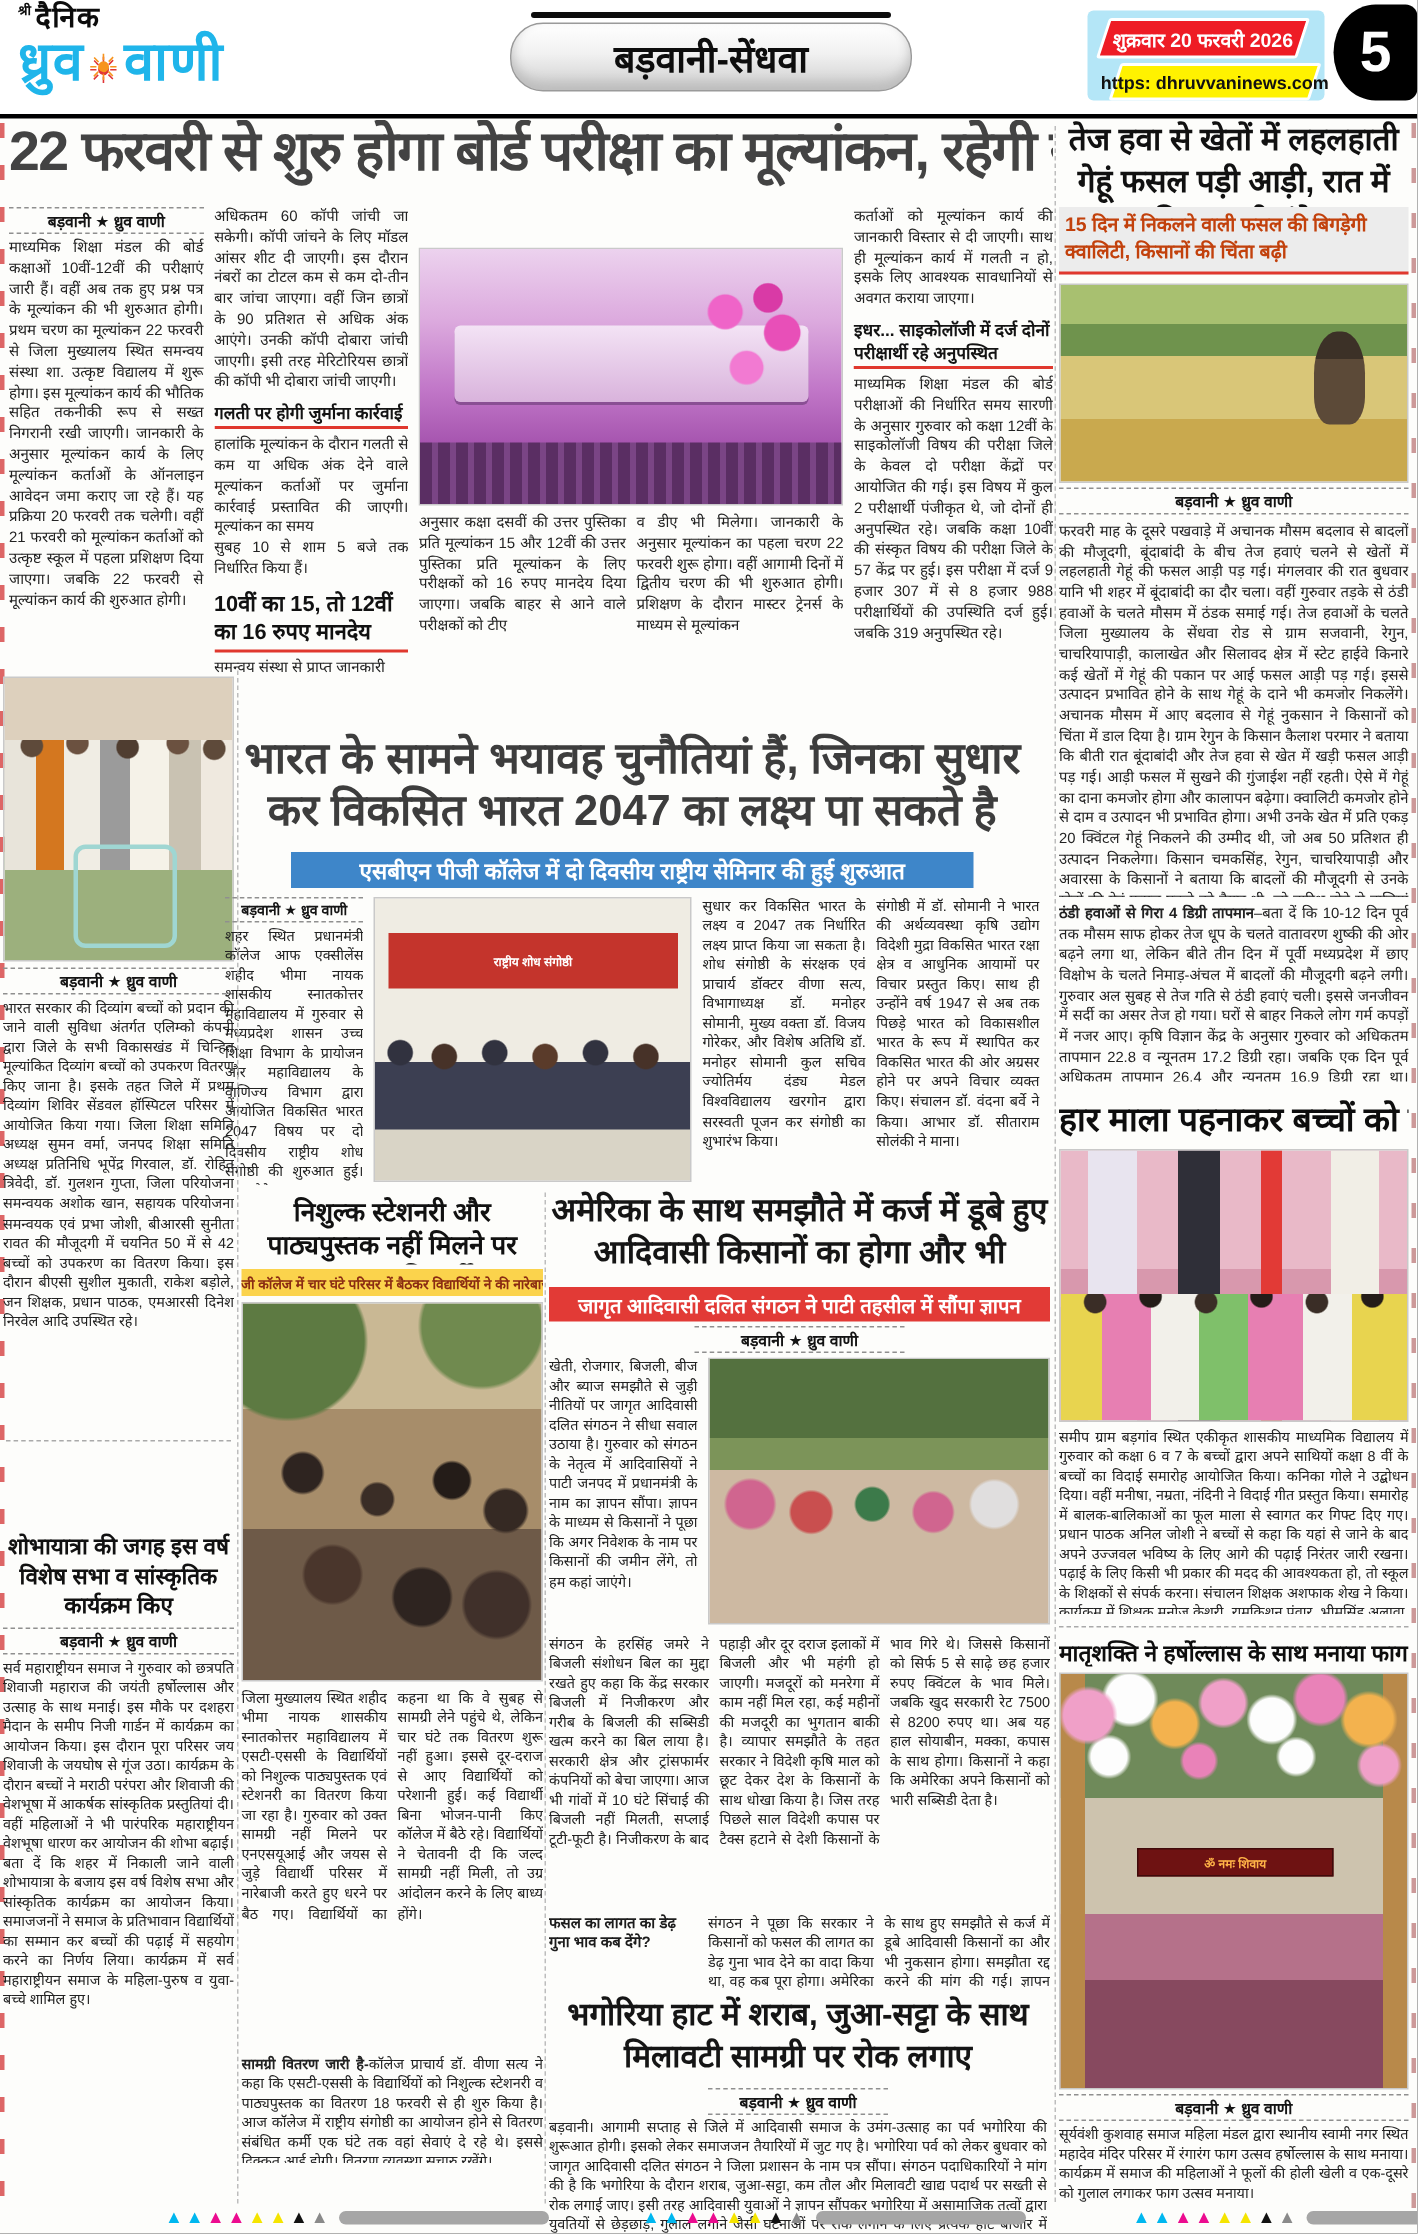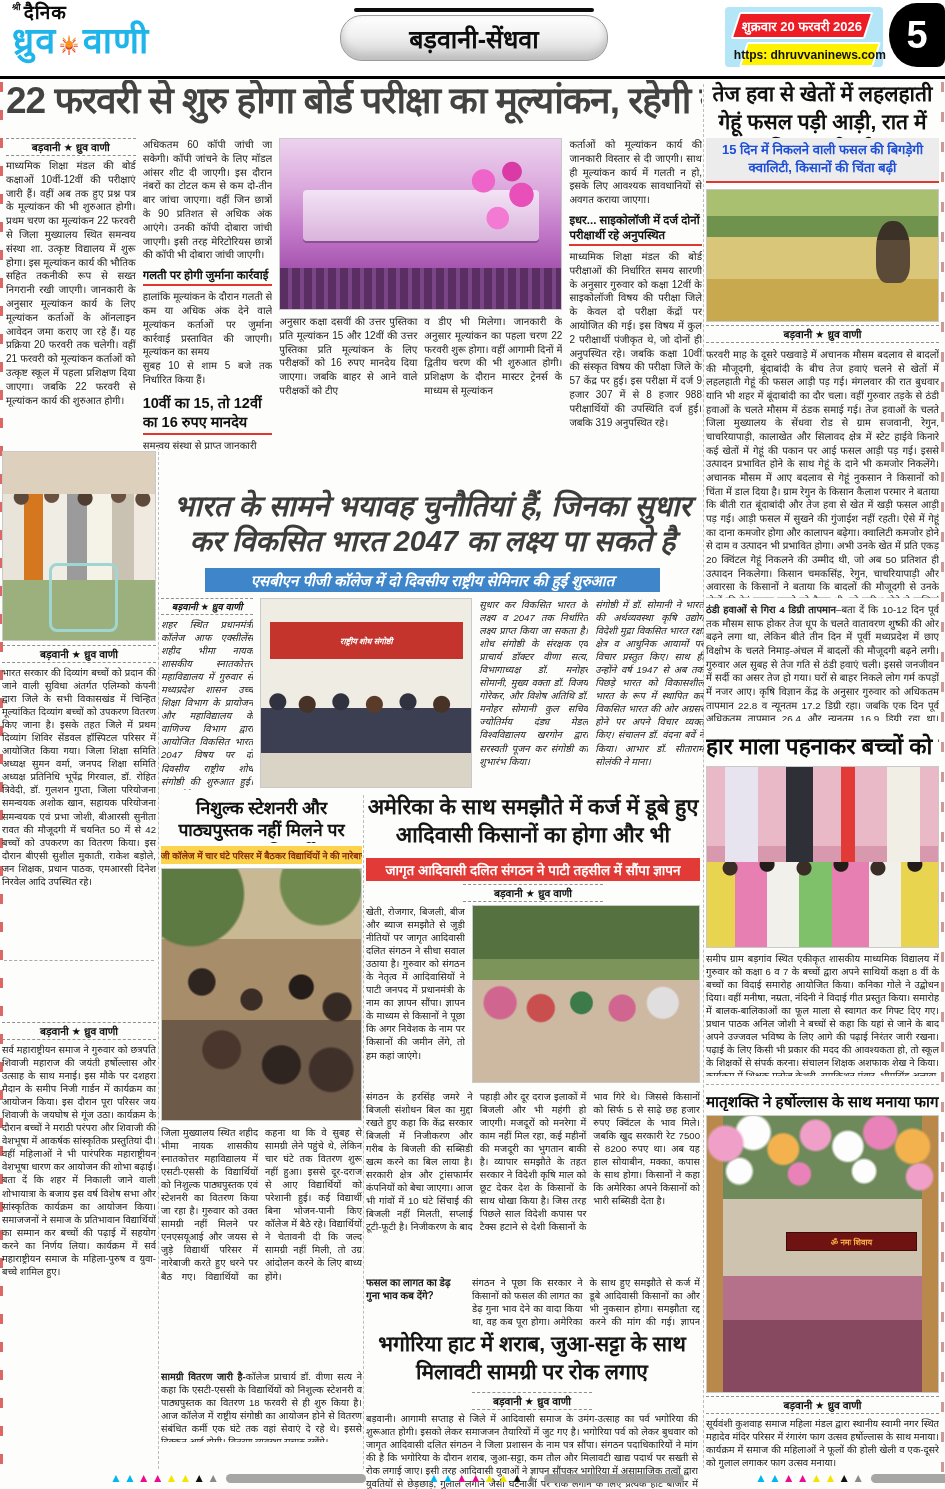--- a/index.html
+++ b/index.html
@@ -35,21 +35,21 @@
   .clip{overflow:hidden;}
   .vsep{position:absolute;width:0;border-left:1px dashed #bdbdbd;}
   .hsep{border-top:1px dashed #aaa;margin:6px 2px;}
   
   #sec-board{position:absolute;left:6px;top:80px;width:696px;height:409px;}
   .h-main{font-size:37px;font-weight:800;color:#434343;text-align:center;line-height:1.15;letter-spacing:-1px;height:50px;overflow:hidden;white-space:nowrap;}
   .bar-yellow{margin:5px 22px 0;height:25px;background:#ffe800;color:#e8401c;font-size:16.5px;font-weight:800;
       display:flex;align-items:center;justify-content:center;white-space:nowrap;overflow:hidden;}
   .board-cols{margin-top:8px;display:flex;gap:7px;height:316px;overflow:hidden;}
   .bc1,.bc2{width:131px;overflow:hidden;}
-  .bmid{width:286px;overflow:hidden;}
+  .bmid{width:286px;overflow:hidden;margin-top:27px;}
   .bc5{width:134px;overflow:hidden;}
   .sub-big{font-size:14.5px;font-weight:800;border-bottom:2px solid #e0382e;margin:7px 0 4px;line-height:1.3;padding-bottom:2px;color:#111;}
   .mini{display:flex;gap:7px;margin-top:5px;height:132px;overflow:hidden;}
   .mini>p{width:139px;}
   
   .photo{position:relative;width:100%;overflow:hidden;border:1px solid #c9c9c9;box-sizing:border-box;}
   .photo-school{height:172px;background:linear-gradient(180deg,#ecd2ee 0%,#dcaade 28%,#c177c8 55%,#a452ad 78%,#7c3388 100%);}
   .ph-bldg{position:absolute;left:8%;top:30%;width:84%;height:30%;background:linear-gradient(180deg,#f3e3f5,#d9b3dc);border-radius:4px;box-shadow:0 2px 0 #8a4f94;}
   .ph-gate{position:absolute;left:0;bottom:0;width:100%;height:24%;background:repeating-linear-gradient(90deg,#5a2e63 0 8px,#7a4585 8px 12px);}
   .ph-flower{position:absolute;right:4%;top:8%;width:34%;height:55%;border-radius:50%;
@@ -84,28 +84,28 @@
   .ph-kids{position:absolute;left:0;bottom:0;width:100%;height:52%;
      background:radial-gradient(circle at 10% 16%,#3a2d26 0 7px,transparent 8px),radial-gradient(circle at 26% 12%,#241c18 0 7px,transparent 8px),radial-gradient(circle at 42% 16%,#3a2d26 0 7px,transparent 8px),radial-gradient(circle at 58% 12%,#241c18 0 7px,transparent 8px),radial-gradient(circle at 74% 16%,#3a2d26 0 7px,transparent 8px),radial-gradient(circle at 90% 12%,#241c18 0 7px,transparent 8px),
      linear-gradient(90deg,#e8d44f 0 12%,#e77fb2 12% 26%,#f2f0ea 26% 40%,#7fc06a 40% 54%,#e77fb2 54% 70%,#f2f0ea 70% 84%,#e8d44f 84% 100%);
      -webkit-mask:linear-gradient(180deg,transparent 0 10%,#000 10% 100%);mask:linear-gradient(180deg,transparent 0 10%,#000 10% 100%);}
   .photo-phag{height:278px;background:
      radial-gradient(circle at 8% 10%,#f0a0c8 0 5%,transparent 6%),radial-gradient(circle at 20% 6%,#fdfdfd 0 5%,transparent 6%),radial-gradient(circle at 33% 12%,#f3b24e 0 5%,transparent 6%),radial-gradient(circle at 47% 7%,#f0a0c8 0 5%,transparent 6%),radial-gradient(circle at 61% 11%,#fdfdfd 0 5%,transparent 6%),radial-gradient(circle at 75% 6%,#e982b8 0 5%,transparent 6%),radial-gradient(circle at 89% 11%,#f3b24e 0 5%,transparent 6%),
      radial-gradient(circle at 14% 20%,#fdfdfd 0 4%,transparent 5%),radial-gradient(circle at 40% 21%,#e982b8 0 4%,transparent 5%),radial-gradient(circle at 68% 20%,#fdfdfd 0 4%,transparent 5%),radial-gradient(circle at 92% 22%,#f0a0c8 0 4%,transparent 5%),
      linear-gradient(90deg,#b8894a 0 7%,transparent 7% 93%,#b8894a 93% 100%),
      linear-gradient(180deg,#6f8a5a 0 30%,#cdc3ae 30% 58%,#b5718a 58% 74%,#87495f 74% 100%);}
   .ph-sign{position:absolute;left:22%;top:42%;width:56%;height:17px;background:#6e1212;color:#ffb347;font-size:8px;font-weight:700;
-     display:flex;align-items:center;justify-content:center;white-space:nowrap;overflow:hidden;border:1px solid #3f0a0a;margin-left:28px;}
+     display:flex;align-items:center;justify-content:center;white-space:nowrap;overflow:hidden;border:1px solid #3f0a0a;}
   
   #sec-left42{position:absolute;left:2px;top:447px;width:154px;}
   .h3{font-size:17px;font-weight:800;text-align:center;line-height:1.28;color:#111;}
   #sec-shobha{position:absolute;left:2px;top:1022px;width:154px;}
   .h3s{font-size:15px;font-weight:800;text-align:center;line-height:1.3;color:#111;margin-bottom:4px;}
   
-  #sec-seminar{position:absolute;left:161px;top:489px;width:543px;font-style:italic;}
+  #sec-seminar{position:absolute;left:150px;top:489px;width:543px;}
   .h2sem{font-size:29px;font-weight:800;color:#3d3d3d;text-align:center;line-height:1.22;height:76px;overflow:hidden;}
   .bar-blue{height:24px;margin:3px 44px 0;background:#3e86c9;color:#fff;font-size:15px;font-weight:800;
      display:flex;align-items:center;justify-content:center;white-space:nowrap;overflow:hidden;}
   .sem-row{margin-top:6px;display:flex;gap:7px;height:192px;overflow:hidden;}
   .sem-c1{width:95px;overflow:hidden;}
   .sem-ph{width:212px;flex:none;}
   .sem-c2,.sem-c3{width:112px;overflow:hidden;}
   
   #sec-stationery{position:absolute;left:161px;top:797px;width:201px;}
   .h3st{font-size:17.5px;font-weight:800;text-align:center;line-height:1.26;color:#111;height:46px;overflow:hidden;}
@@ -127,22 +127,22 @@
   .am-qb{width:99px;font-size:10px;font-weight:800;line-height:1.3;}
   .am-qr{width:228px;column-count:2;column-gap:7px;overflow:hidden;}
   
   #sec-bhagoria{position:absolute;left:366px;top:1330px;width:332px;}
   .h2b{font-size:21px;font-weight:800;text-align:center;line-height:1.35;color:#151515;height:60px;overflow:hidden;}
   .bh-byl{width:120px;margin:2px auto;}
   .bh-body{height:82px;overflow:hidden;}
   
   #sec-right{position:absolute;left:706px;top:80px;width:233px;}
   .h2w{font-size:21px;font-weight:800;text-align:center;line-height:1.32;color:#111;height:58px;overflow:hidden;}
-  .gray-sub{background:#ececec;font-size:13px;font-weight:800;text-align:center;line-height:1.35;padding:3px 4px 4px;
-     border-bottom:2.5px solid #e0382e;color:#1d4ed8;height:36px;overflow:hidden;}
+  .gray-sub{background:#ececec;font-size:13px;font-weight:800;text-align:left;line-height:1.35;padding:3px 4px 4px;
+     border-bottom:2.5px solid #e0382e;color:#c2410c;height:36px;overflow:hidden;}
   .wb1{margin-top:5px;height:250px;overflow:hidden;}
   .wb2{margin-top:5px;height:118px;overflow:hidden;}
   .h3h{font-size:22.5px;font-weight:800;text-align:center;color:#0d0d0d;margin-top:9px;height:32px;overflow:hidden;white-space:nowrap;}
   .vd-body{margin-top:4px;height:124px;overflow:hidden;}
   .h3m{font-size:15.2px;font-weight:800;text-align:center;color:#0d0d0d;margin-top:8px;border-top:1px dashed #aaa;padding-top:6px;white-space:nowrap;overflow:hidden;}
   .ph-body{margin-top:2px;height:60px;overflow:hidden;}
   
   .edge{position:absolute;top:82px;width:3px;height:1392px;
      background:repeating-linear-gradient(180deg,#d66 0 10px,transparent 10px 28px);}
   .edge-l{left:0;}.edge-r{right:1px;background:repeating-linear-gradient(180deg,#c99 0 10px,transparent 10px 30px);}
@@ -219,20 +219,21 @@
       <div class="ph-trike"></div>
     </div>
     <div class="byl" style="margin-top:4px;">बड़वानी ★ ध्रुव वाणी</div>
     <div class="clip" style="height:288px;">
       <p class="bt small">भारत सरकार की दिव्यांग बच्चों को प्रदान की जाने वाली सुविधा अंतर्गत एलिम्को कंपनी द्वारा जिले के सभी विकासखंड में चिन्हित मूल्यांकित दिव्यांग बच्चों को उपकरण वितरण किए जाना है। इसके तहत जिले में प्रथम दिव्यांग शिविर सेंडवल हॉस्पिटल परिसर में आयोजित किया गया। जिला शिक्षा समिति अध्यक्ष सुमन वर्मा, जनपद शिक्षा समिति अध्यक्ष प्रतिनिधि भूपेंद्र गिरवाल, डॉ. रोहित त्रिवेदी, डॉ. गुलशन गुप्ता, जिला परियोजना समन्वयक अशोक खान, सहायक परियोजना समन्वयक एवं प्रभा जोशी, बीआरसी सुनीता रावत की मौजूदगी में चयनित 50 में से 42 बच्चों को उपकरण का वितरण किया। इस दौरान बीएसी सुशील मुकाती, राकेश बड़ोले, जन शिक्षक, प्रधान पाठक, एमआरसी दिनेश निरवेल आदि उपस्थित रहे।</p>
     </div>
     <div class="hsep"></div>
   </section>
 
   <section id="sec-shobha">
+    <div class="h3s">शोभायात्रा की जगह इस वर्ष विशेष सभा व सांस्कृतिक कार्यक्रम किए</div>
     <div class="byl">बड़वानी ★ ध्रुव वाणी</div>
     <div class="clip" style="height:380px;">
       <p class="bt small">सर्व महाराष्ट्रीयन समाज ने गुरुवार को छत्रपति शिवाजी महाराज की जयंती हर्षोल्लास और उत्साह के साथ मनाई। इस मौके पर दशहरा मैदान के समीप निजी गार्डन में कार्यक्रम का आयोजन किया। इस दौरान पूरा परिसर जय शिवाजी के जयघोष से गूंज उठा। कार्यक्रम के दौरान बच्चों ने मराठी परंपरा और शिवाजी की वेशभूषा में आकर्षक सांस्कृतिक प्रस्तुतियां दी। वहीं महिलाओं ने भी पारंपरिक महाराष्ट्रीयन वेशभूषा धारण कर आयोजन की शोभा बढ़ाई। बता दें कि शहर में निकाली जाने वाली शोभायात्रा के बजाय इस वर्ष विशेष सभा और सांस्कृतिक कार्यक्रम का आयोजन किया। समाजजनों ने समाज के प्रतिभावान विद्यार्थियों का सम्मान कर बच्चों की पढ़ाई में सहयोग करने का निर्णय लिया। कार्यक्रम में सर्व महाराष्ट्रीयन समाज के महिला-पुरुष व युवा-बच्चे शामिल हुए।</p>
     </div>
   </section>
 
   <section id="sec-seminar">
     <div class="h2sem">भारत के सामने भयावह चुनौतियां हैं, जिनका सुधार कर विकसित भारत 2047 का लक्ष्य पा सकते है</div>
     <div class="bar-blue">एसबीएन पीजी कॉलेज में दो दिवसीय राष्ट्रीय सेमिनार की हुई शुरुआत</div>
     <div class="sem-row">

